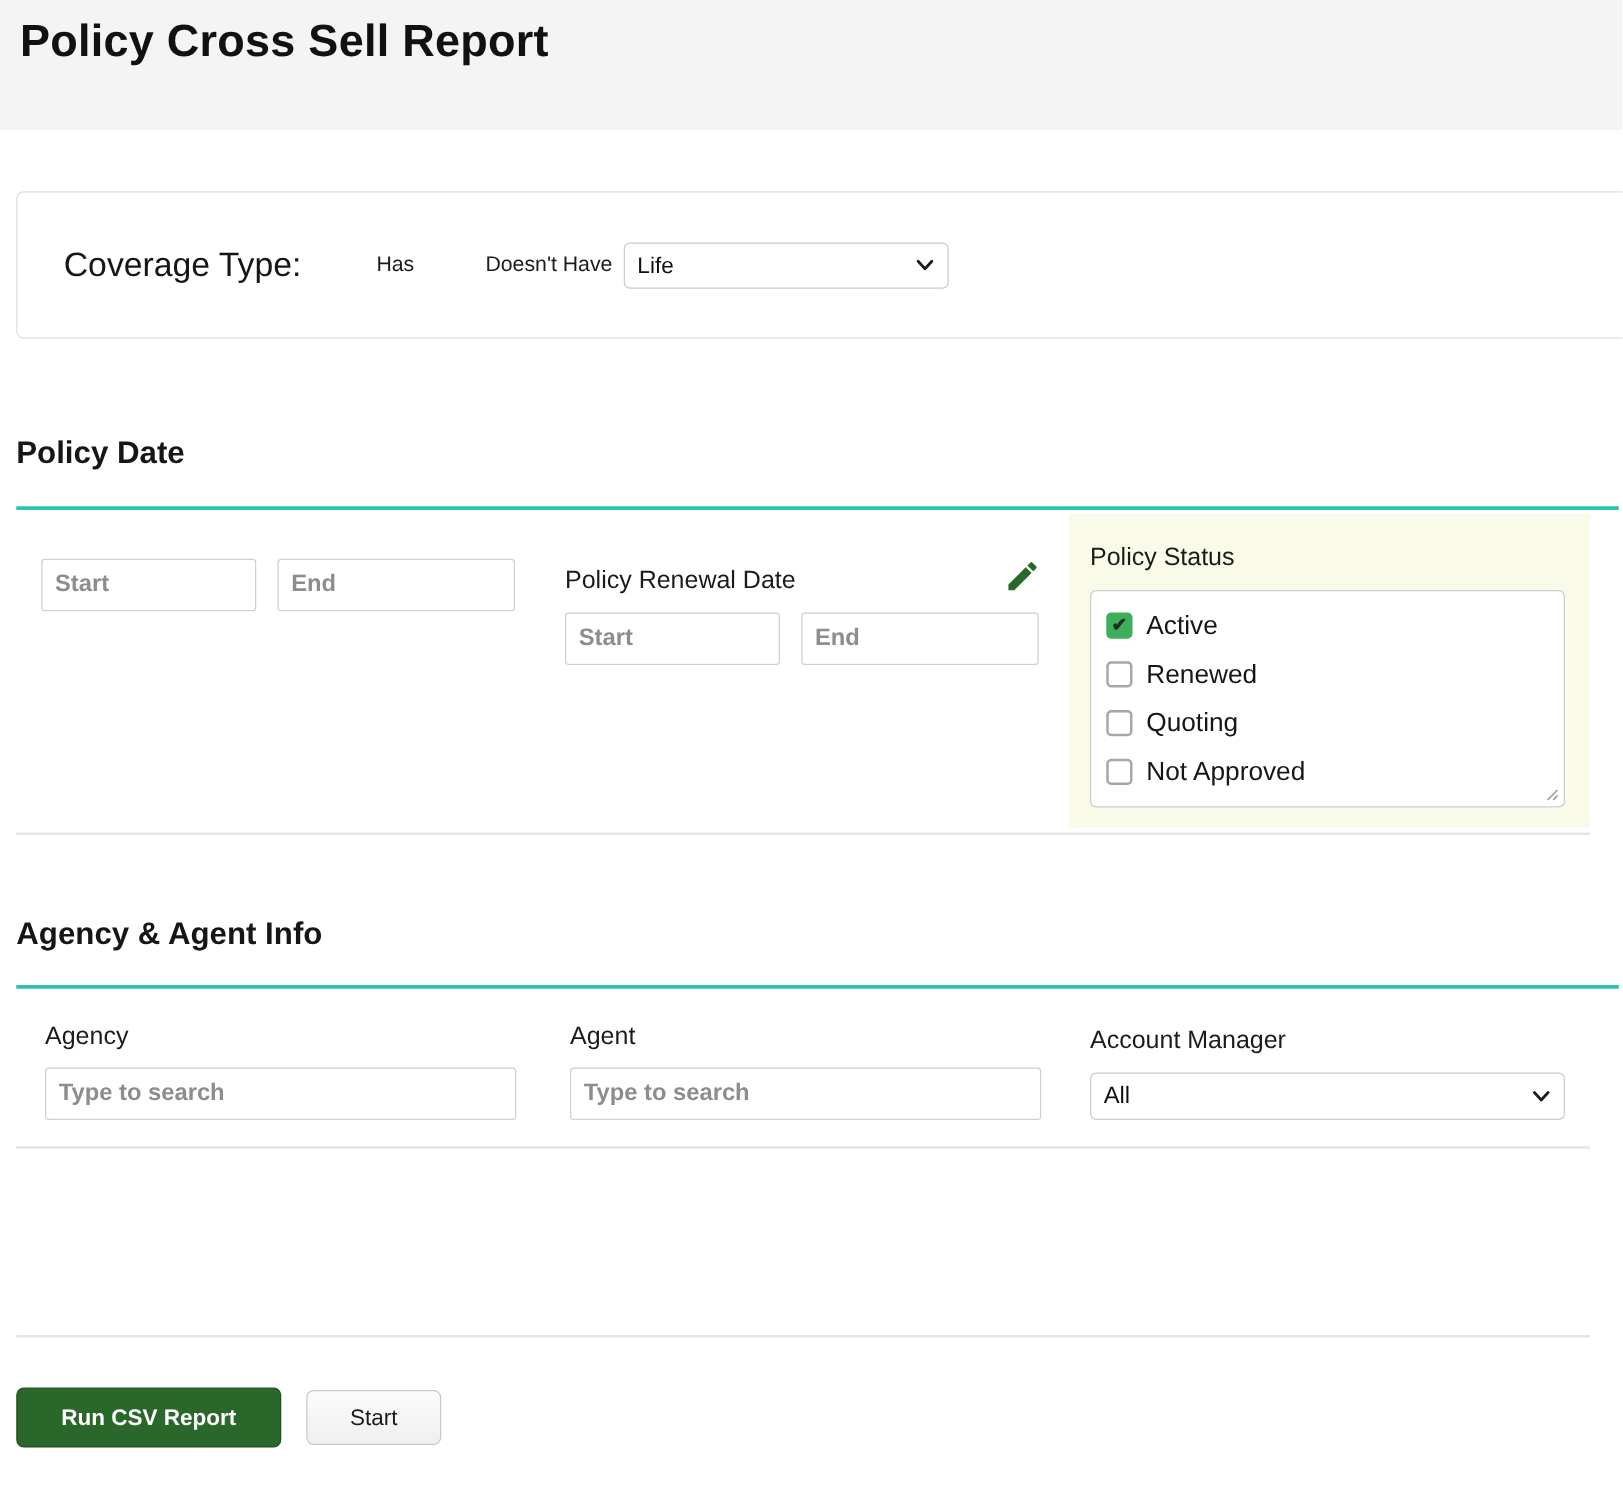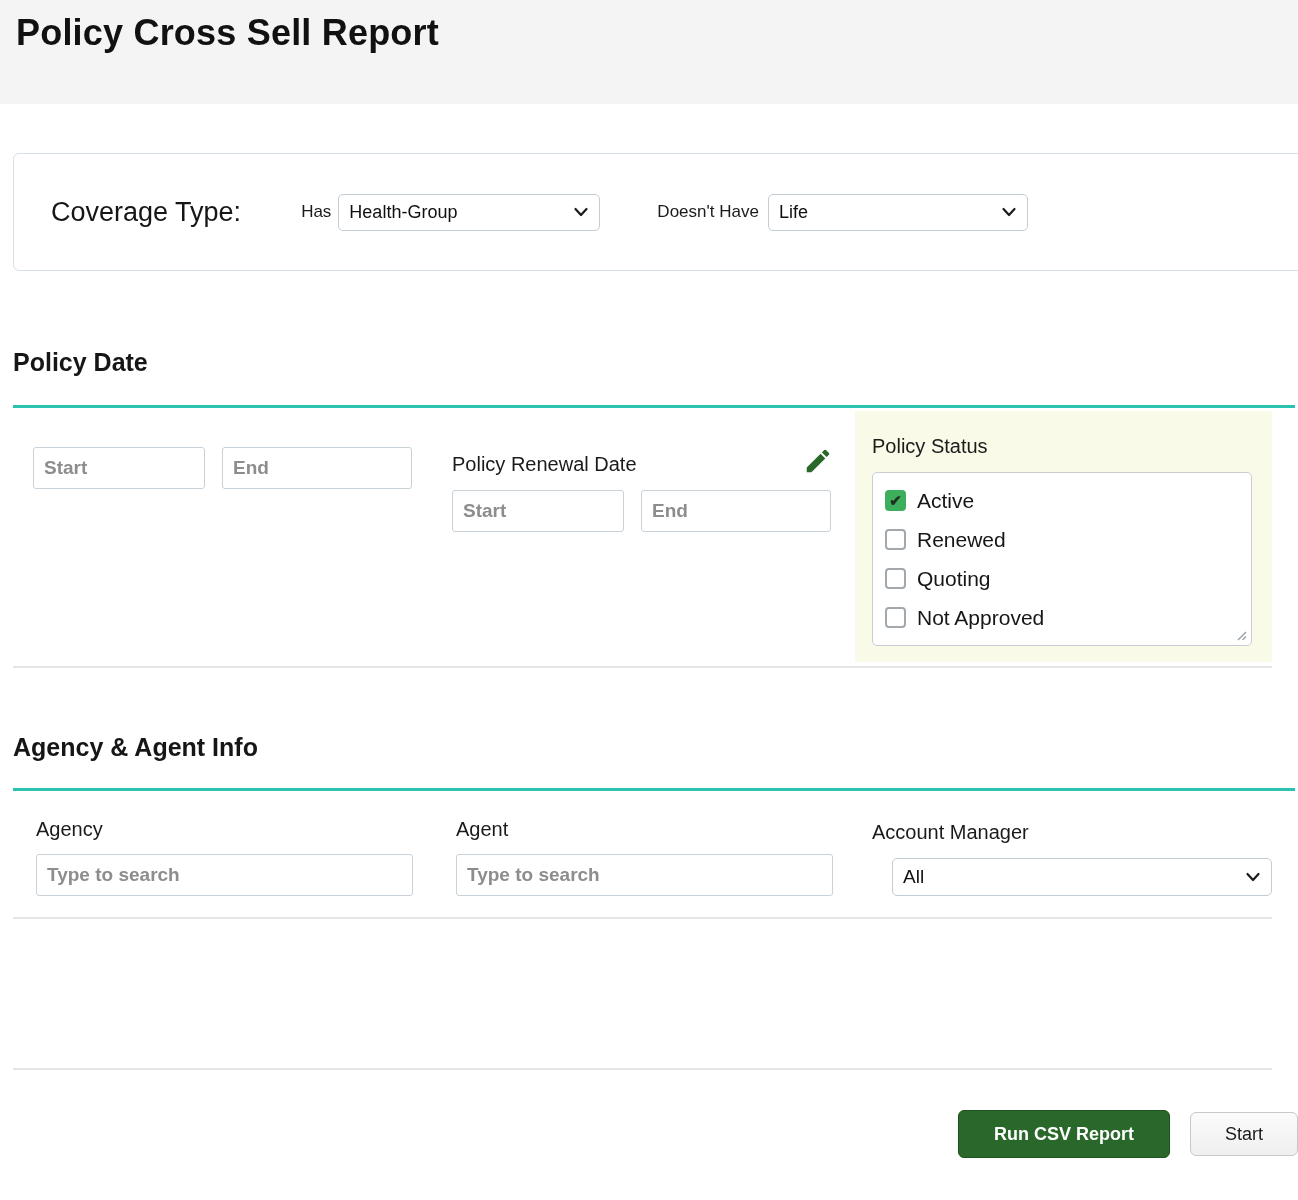--- a/index.html
+++ b/index.html
@@ -61,21 +61,20 @@
     height: 37px;
     background: #fff;
     border: 1px solid #c3cdd4;
     border-radius: 5px;
     display: flex;
     align-items: center;
     padding: 0 30px 0 10px;
     font-size: 18px;
     color: #101010;
     cursor: default;
-    margin-left: 20px;
   }
   .fake-select .chev {
     position: absolute;
     right: 10px;
     top: 50%;
     transform: translateY(-50%);
     display: inline-flex;
   }
   .sel-has   { margin-left: 7px;  width: 262px; }
   .sel-doesnt{ margin-left: 9px;  width: 260px; }
@@ -243,21 +242,20 @@
     width: 380px;
     height: 38px;
     font-size: 19px;
   }
 
   
   .actions-row {
     display: flex;
     align-items: center;
     margin: 40px 0 0 13px;
-    justify-content: flex-end;
   }
   .btn-primary {
     box-sizing: border-box;
     width: 212px;
     height: 48px;
     background: #2a672a;
     border: 1px solid #1f511f;
     border-radius: 6px;
     color: #ffffff;
     font-family: "Liberation Sans", sans-serif;
@@ -283,28 +281,20 @@
 <body>
 
 <header class="page-header">
   <h1 class="page-title">Policy Cross Sell Report</h1>
 </header>
 
 <section class="coverage-box">
   <span class="coverage-label">Coverage Type:</span>
 
   <span class="inline-label lbl-has">Has</span>
-  <div class="fake-select sel-has">
-    <span>Health-Group</span>
-    <span class="chev">
-      <svg width="16" height="13" viewBox="0 0 16 13">
-          <path d="M2.5 3.5 L8 9.5 L13.5 3.5" fill="none" stroke="#1b1b1b" stroke-width="2.2" stroke-linecap="round" stroke-linejoin="round"></path>
-        </svg>
-    </span>
-  </div>
 
   <span class="inline-label lbl-doesnt">Doesn't Have</span>
   <div class="fake-select sel-doesnt">
     <span>Life</span>
     <span class="chev">
       <svg width="16" height="13" viewBox="0 0 16 13">
           <path d="M2.5 3.5 L8 9.5 L13.5 3.5" fill="none" stroke="#1b1b1b" stroke-width="2.2" stroke-linecap="round" stroke-linejoin="round"></path>
         </svg>
     </span>
   </div>

